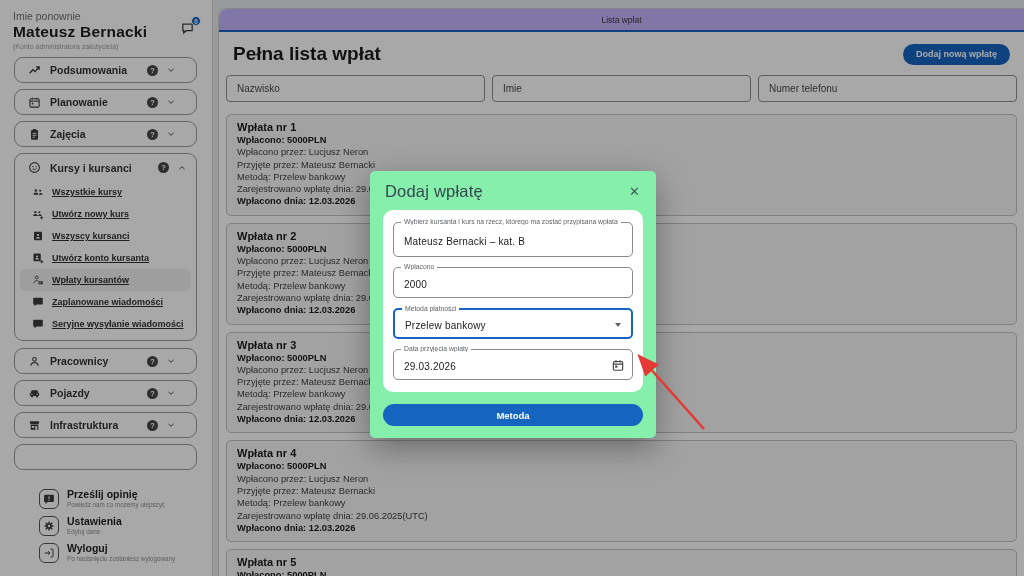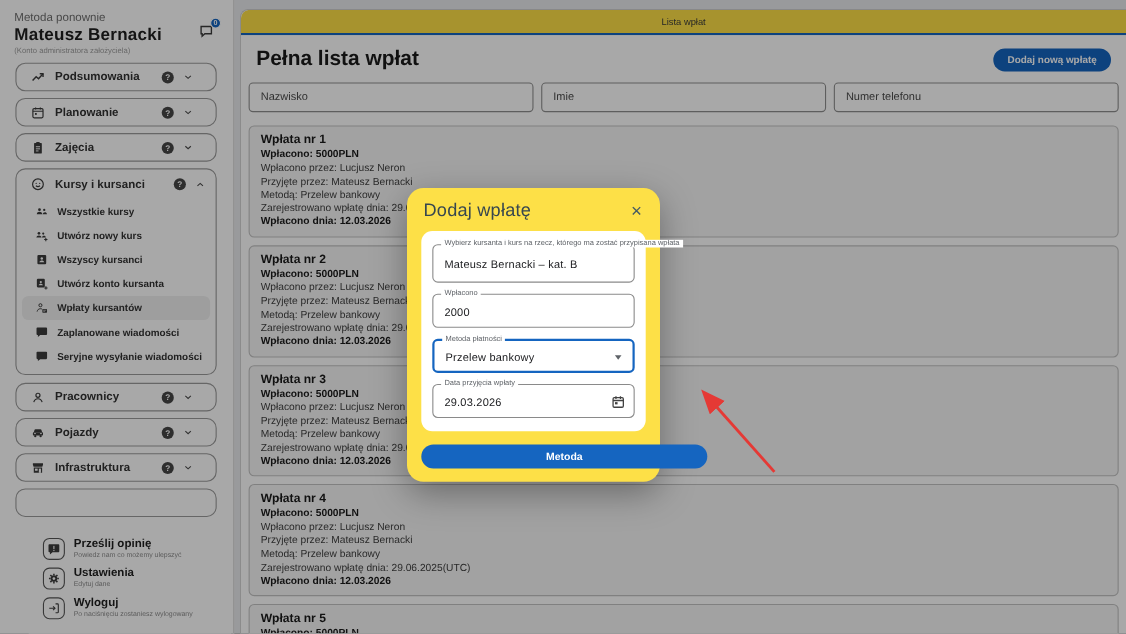--- a/index.html
+++ b/index.html
@@ -22,44 +22,44 @@
   .gi { width:13px; height:13px; flex:0 0 auto; color:#3c3c3c; }
   .gi svg, .sicon svg, .chev svg, .fbox svg, .cal svg { width:100%; height:100%; display:block; }
   .gl { font-size:10.5px; font-weight:600; flex:1; white-space:nowrap; margin-left:9px; color:#333; }
   .help { width:11px; height:11px; background:#474747; color:#fff; border-radius:50%; font-size:7.5px; font-weight:bold; display:flex; align-items:center; justify-content:center; flex:0 0 auto; }
   .chev { width:10px; height:10px; color:#4a4a4a; margin-left:8px; flex:0 0 auto; }
   .group-expanded { border:1px solid #9b9b9b; border-radius:9px; margin-bottom:7px; background:#fff; padding-bottom:5px; }
   .group-expanded .ghead { display:flex; align-items:center; height:27px; padding:0 9px 0 13px; cursor:pointer; }
   .subitem { display:flex; align-items:center; height:22px; padding-left:17px; color:#333; cursor:pointer; }
   .subitem.active { background:#f0f0f0; border-radius:6px; margin:0 5px; padding-left:12px; }
   .sicon { width:12px; height:12px; color:#3c3c3c; flex:0 0 auto; }
-  .slbl { font-size:9px; font-weight:600; margin-left:8px; white-space:nowrap; }
+  .slbl { font-size:9px; font-weight:600; margin-left:8px; white-space:nowrap;text-decoration:underline; }
   .side-foot { position:absolute; left:0; bottom:0; width:184px; background:#fff; padding:7px 0 6px 13px;margin-left:26px; }
   .fitem { display:flex; align-items:flex-start; margin-bottom:7px; cursor:pointer; }
   .fbox { width:20px; height:20px; border:1.6px solid #555; border-radius:6px; display:flex; align-items:center; justify-content:center; color:#424242; flex:0 0 auto; padding:3px; }
   .ftxt { margin-left:8px; }
   .ft { font-size:10.5px; font-weight:bold; color:#1f1f1f; line-height:11px; }
   .fs { font-size:6.3px; color:#8d8d8d; margin-top:1px; white-space:nowrap; }
   
   .main { position:absolute; left:218px; top:8px; width:806px; height:568px; background:#fff; border:1px solid #cfcfcf; border-right:none; border-bottom:none; border-radius:8px 0 0 0; overflow:hidden; }
-  .tabbar { height:23px; background:#fde047; border-bottom:2px solid #1565c0; display:flex; align-items:center; justify-content:center; border-radius:8px 0 0 0; }
+  .tabbar { height:23px; background:#c4b5fd; border-bottom:2px solid #1565c0; display:flex; align-items:center; justify-content:center; border-radius:8px 0 0 0; }
   .tab { font-size:8.5px; color:#3a3a3a; }
   .head-row { display:flex; align-items:center; justify-content:space-between; padding:11px 14px 9px; }
   .page-title { font-size:19px; font-weight:bold; color:#1b1b1b; }
   .add-btn { background:#1565c0; color:#fff; font-size:9px; font-weight:bold; height:21px; padding:0 13px; border-radius:11px; border:none; display:flex; align-items:center; cursor:pointer; font-family:inherit;margin-left:12px; }
   .filters { display:flex; gap:7px; padding:1px 7px 9px; }
   .filter { flex:1; height:27px; border:1px solid #8f8f8f; border-radius:4px; display:flex; align-items:center; padding-left:10px; font-size:10px; color:#4a4a4a; background:#fff; }
   .cards { padding:3px 7px 0; }
   .card { border:1px solid #c3c3c3; border-radius:5px; background:#f6f6f6; padding:6px 10px 7px; margin-bottom:7px; }
   .card-title { font-size:11px; font-weight:bold; color:#1a1a1a; margin-bottom:1px; }
   .cl { font-size:9.3px; color:#3f3f3f; line-height:12.3px; }
   .cl.b { font-weight:bold; color:#1a1a1a; }
   
   .dim { position:absolute; inset:0; background:rgba(0,0,0,.34); z-index:40; }
-  .modal { position:absolute; left:370px; top:171px; width:230px; z-index:50; background:#fde047; border-radius:15px; box-shadow:0 10px 32px rgba(0,0,0,.35); padding-bottom:12px; }
+  .modal { position:absolute; left:370px; top:171px; width:286px; z-index:50; background:#86efac; border-radius:5px; box-shadow:0 10px 32px rgba(0,0,0,.35); padding-bottom:12px; }
   .m-head { display:flex; align-items:center; justify-content:space-between; padding:11px 16px 8px 15px; }
   .m-title { font-size:16.5px; font-weight:500; color:#37474f; letter-spacing:.2px; }
   .m-close { font-size:13px; color:#455a64; cursor:pointer; line-height:13px; }
   .m-card { background:#fff; border-radius:10px; margin:1px 13px 0; padding:12px 10px 2px; }
   .fld { position:relative; border:1px solid #8a8a8a; border-radius:5px; height:31px; margin-bottom:10px; display:flex; align-items:center; padding:3px 10px 0; background:#fff; }
   .fld.first { height:35px; }
   .fld.focus { border:2px solid #1565c0; }
   .flabel { position:absolute; top:-5px; left:7px; background:#fff; padding:0 3px; font-size:6.8px; color:#5f6368; white-space:nowrap; max-width:244px; overflow:hidden; }
   .fval { font-size:10px; color:#202124; letter-spacing:.2px; }
   .sel-arrow { position:absolute; right:10px; top:50%; margin-top:-1px; width:0; height:0; border-left:3.5px solid transparent; border-right:3.5px solid transparent; border-top:4.5px solid #5f6368; }
@@ -67,21 +67,21 @@
   .m-btn { display:flex; align-items:center; justify-content:center; margin:12px 13px 0; height:22px; width:260px; background:#1565c0; border:none; border-radius:12px; color:#fff; font-size:9.5px; font-weight:bold; cursor:pointer; font-family:inherit; }
   .arrow-layer { position:absolute; inset:0; z-index:60; pointer-events:none; }
 </style>
 </head>
 <body>
 
 <div class="page">
 
   <div class="sidebar">
     <div class="side-head">
-      <div class="greet">Metoda ponownie</div>
+      <div class="greet">Imie ponownie</div>
       <div class="uname">Mateusz Bernacki</div>
       <div class="urole">(Konto administratora założyciela)</div>
       <div class="msg-wrap">
         <span class="gi" style="width:15px;height:15px;display:block;">
             <svg viewBox="0 0 24 24" fill="none" stroke="currentColor" stroke-width="2">
               <path d="M4.5 5h15v10.5h-9.5L6 19v-3.5H4.5z"></path>
             </svg>
           </span>
         <span class="badge">0</span>
       </div>

